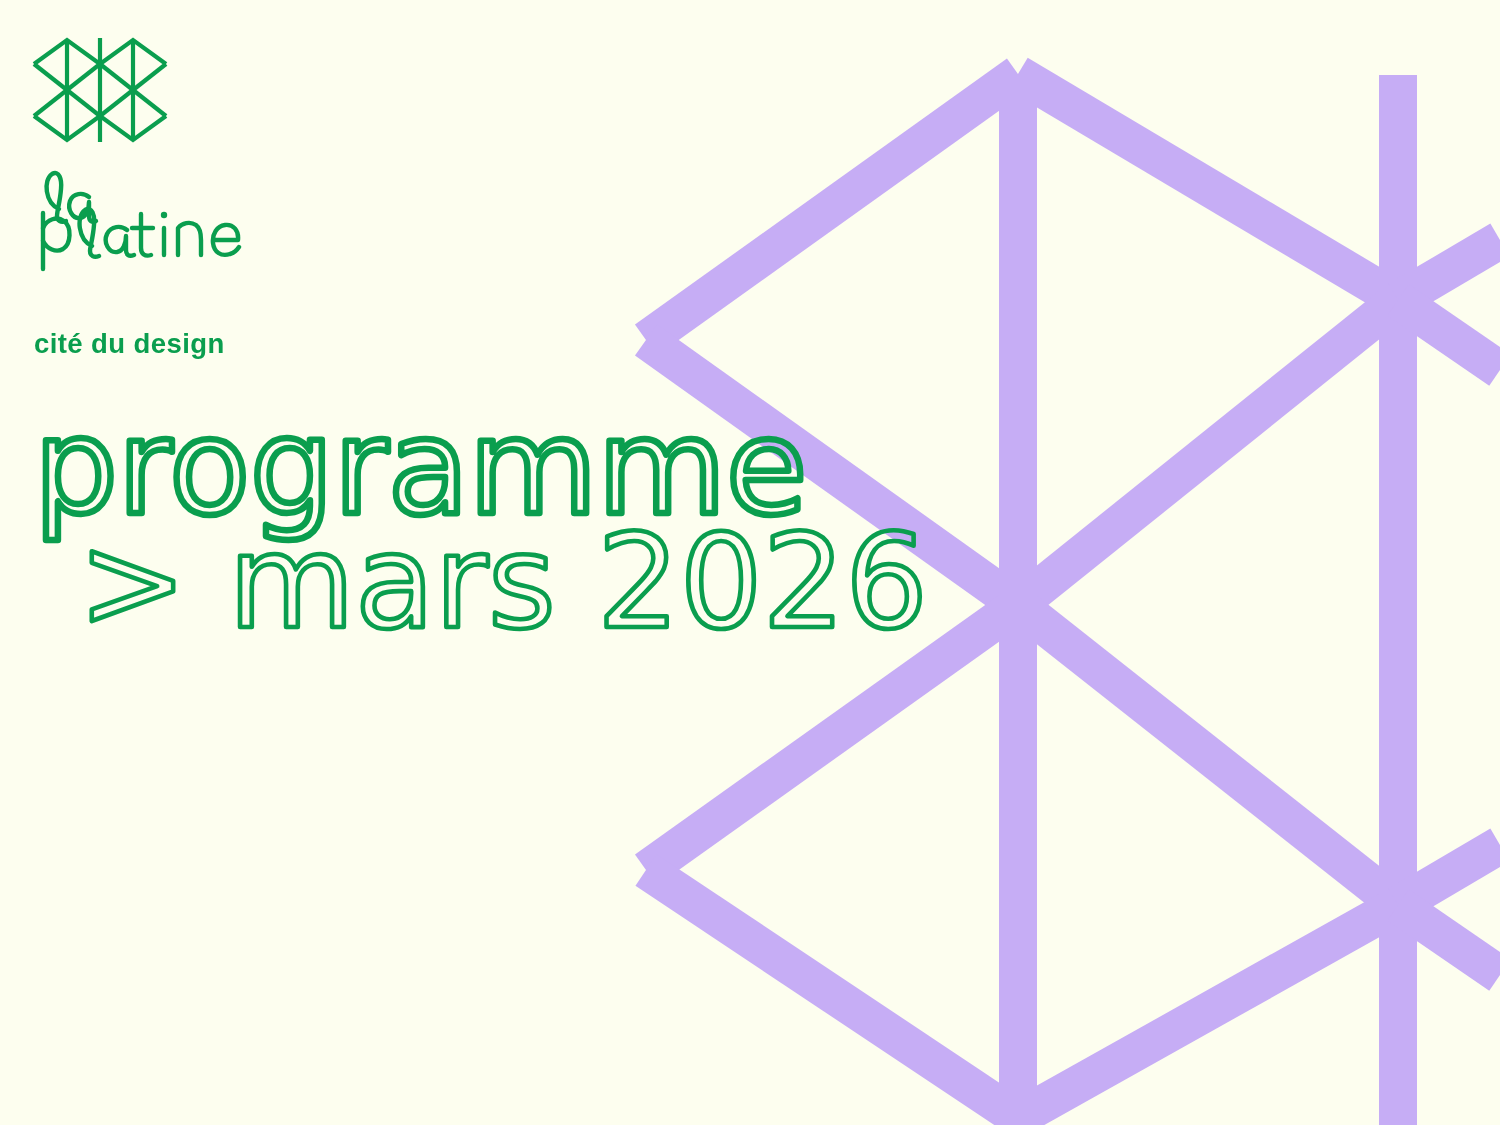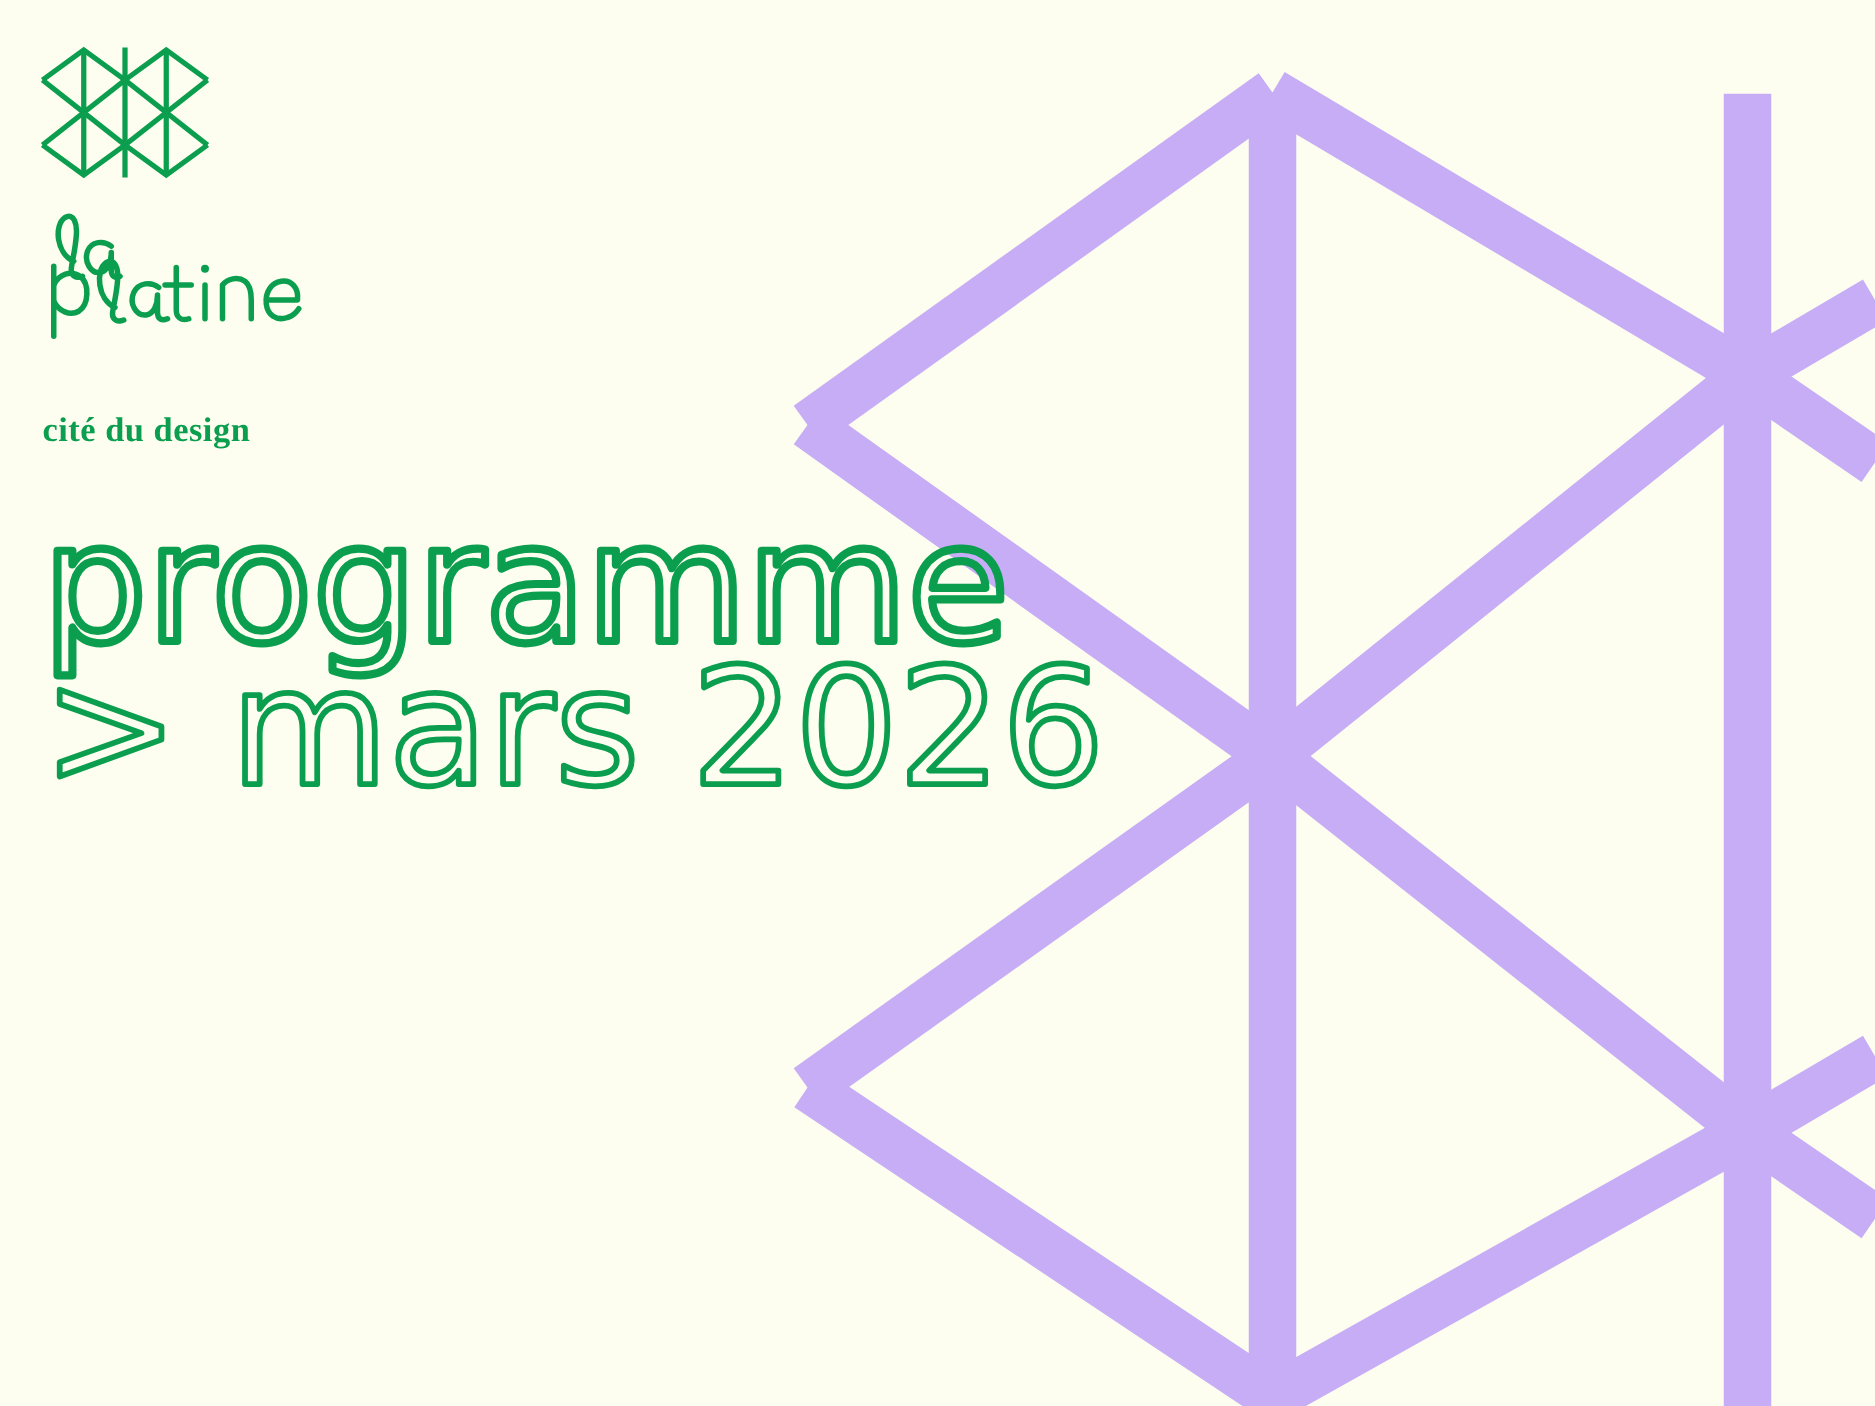--- a/index.html
+++ b/index.html
@@ -48,21 +48,21 @@
     display: block;
     width: 232px;
     height: 108px;
     margin-top: 20px;
     margin-left: 3px;
   }
 
   #tagline {
     margin-top: 16px;
     margin-left: 4px;
-    font-family: Liberation Serif, serif;
+    font-family: Liberation Sans, sans-serif;
     font-size: 27.5px;
     line-height: 1.30;
     font-weight: 600;
     letter-spacing: 0.015em;
     color: var(--green, #0a9e4e);
     white-space: pre-line;
   }
   #tagline .tag-line { display: block; }
 
   
@@ -85,20 +85,21 @@
     display: block;
     height: 118px;
     margin-top: -4px;
   }
   #headline-nov svg { display: block; height: 118px; width: auto; overflow: visible; }
 
   #headline-mars {
     display: block;
     height: 118px;
     margin-top: -4px;
+    margin-left: 44px;
   }
   #headline-mars svg { display: block; height: 118px; width: auto; overflow: visible; }
 
   .hl-text {
     font-family: "DejaVu Sans", sans-serif;
     fill: none;
     stroke: var(--green, #0a9e4e);
     stroke-linecap: round;
     stroke-linejoin: round;
   }

